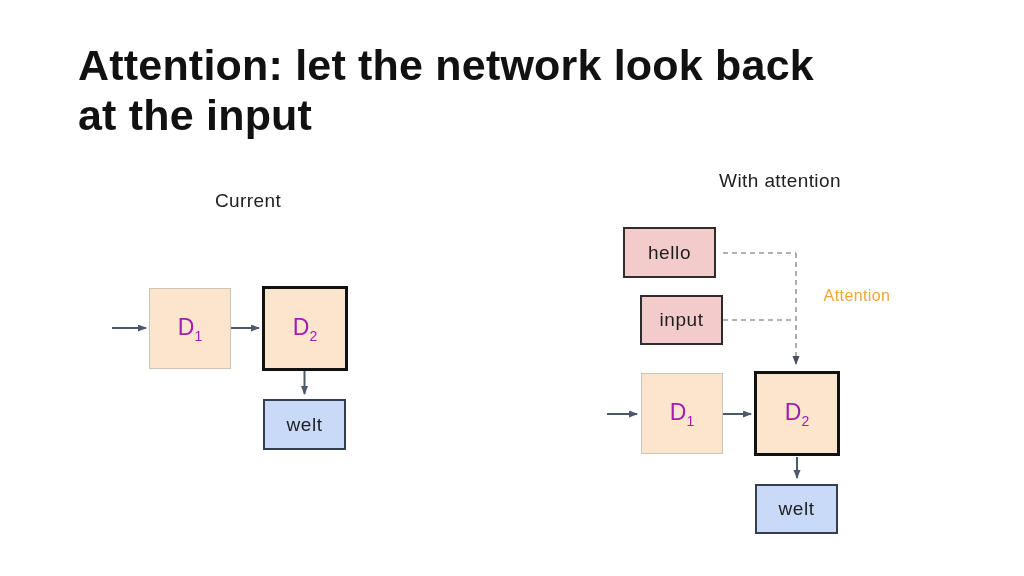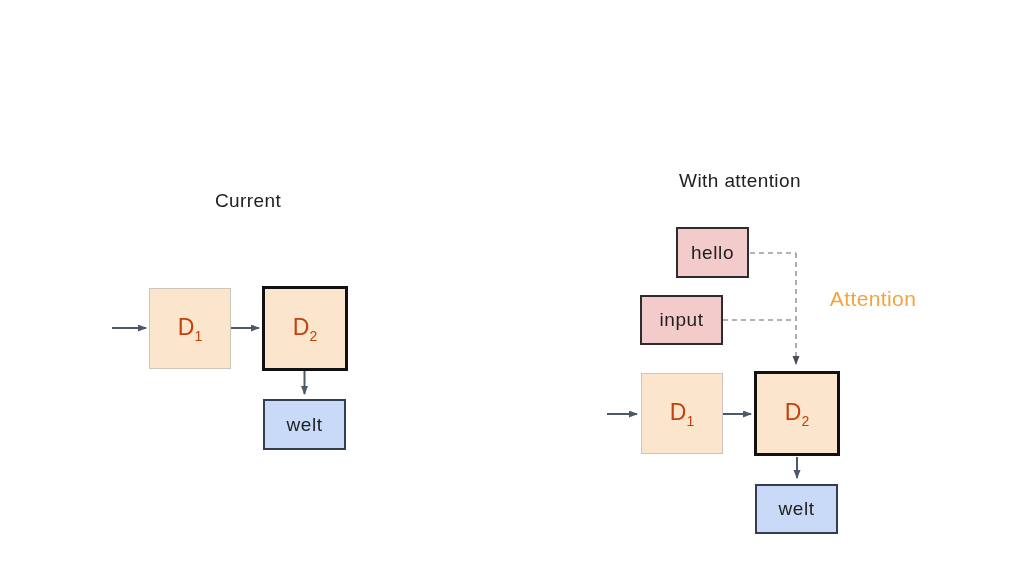--- a/index.html
+++ b/index.html
@@ -25,62 +25,65 @@
   .title span { display: block; white-space: nowrap; }
   .section-label {
     position: absolute;
     transform: translateX(-50%);
     font-size: 19px;
     color: var(--label-text, #212121);
     letter-spacing: 0.4px;
     white-space: nowrap;
   }
   .label-current { left: 248px; top: 170px; margin-top: 20px; }
-  .label-attention-section { left: 740px; top: 170px; }
+  .label-attention-section { left: 780px; top: 170px; }
   .attention-label {
     position: absolute;
     left: 857px;
     top: 287px;
     transform: translateX(-50%);
-    font-size: 21px;
+    font-size: 16px;
     letter-spacing: 0.4px;
     color: var(--attention-text, #f0a53c);
     white-space: nowrap;
-    margin-left: 16px;
   }
   .box {
     position: absolute;
     box-sizing: border-box;
     display: flex;
     align-items: center;
     justify-content: center;
   }
   .box.enc { background: var(--encoder-fill, #fce5cd); border: 1px solid var(--encoder-border-light, #cdc5b9); }
   .box.dec { background: var(--encoder-fill, #fce5cd); border: 3px solid var(--decoder-border-dark, #111); justify-content: center; }
   .box.inp { background: var(--input-fill, #f3cbcb); border: 2px solid var(--input-border, #2d2d2d); }
   .box.out { background: var(--output-fill, #c9daf8); border: 2px solid var(--output-border, #333f4f); text-align: center; }
   .word { font-size: 19px; color: #1e1e1e; letter-spacing: 0.6px; }
-  .dlabel { font-size: 23px; color: #c2410c; }
+  .dlabel { font-size: 23px; color: #a21caf; }
   .dlabel sub { font-size: 14px; vertical-align: sub; }
   .connectors {
     position: absolute;
     left: 0; top: 0;
     width: 1024px; height: 576px;
     pointer-events: none;
   }
   .sl { stroke: var(--arrow, #4c596b); stroke-width: 2; fill: none; }
   .dl { stroke: var(--dashed-line, #999); stroke-width: 1.6; stroke-dasharray: 5 4; fill: none; }
   .ah { fill: var(--arrow, #4c596b); }
   .ahd { fill: #474e58; }
 </style>
 </head>
 <body>
 
 <div class="slide">
 
+  <h1 class="title">
+    <span>Attention: let the network look back</span>
+    <span>at the input</span>
+  </h1>
 
   <div class="section-label label-current">Current</div>
   <div class="section-label label-attention-section">With attention</div>
 
   <svg class="connectors" viewBox="0 0 1024 576" xmlns="http://www.w3.org/2000/svg">
     <defs>
       <marker id="mArrow" markerWidth="10" markerHeight="9" refX="8" refY="3.5" orient="auto" markerUnits="userSpaceOnUse">
         <path class="ah" d="M0,0 L9,3.5 L0,7 Z"></path>
       </marker>
       <marker id="mDark" markerWidth="10" markerHeight="9" refX="8" refY="3.5" orient="auto" markerUnits="userSpaceOnUse">
@@ -104,21 +107,21 @@
   <div class="box enc" style="left:149px; top:288px; width:82px; height:81px;">
     <span class="dlabel"><span>D</span><sub>1</sub></span>
   </div>
   <div class="box dec" style="left:262px; top:286px; width:86px; height:85px;">
     <span class="dlabel"><span>D</span><sub>2</sub></span>
   </div>
   <div class="box out" style="left:263px; top:399px; width:83px; height:51px;">
     <span class="word">welt</span>
   </div>
 
-  <div class="box inp" style="left:676px; top:227px; width:73px; height:51px;">
+  <div class="box inp" style="left:623px; top:227px; width:93px; height:51px;">
     <span class="word">hello</span>
   </div>
   <div class="box inp" style="left:640px; top:295px; width:83px; height:50px;">
     <span class="word">input</span>
   </div>
   <div class="attention-label">Attention</div>
   <div class="box enc" style="left:641px; top:373px; width:82px; height:81px;">
     <span class="dlabel"><span>D</span><sub>1</sub></span>
   </div>
   <div class="box dec" style="left:754px; top:371px; width:86px; height:85px;">

